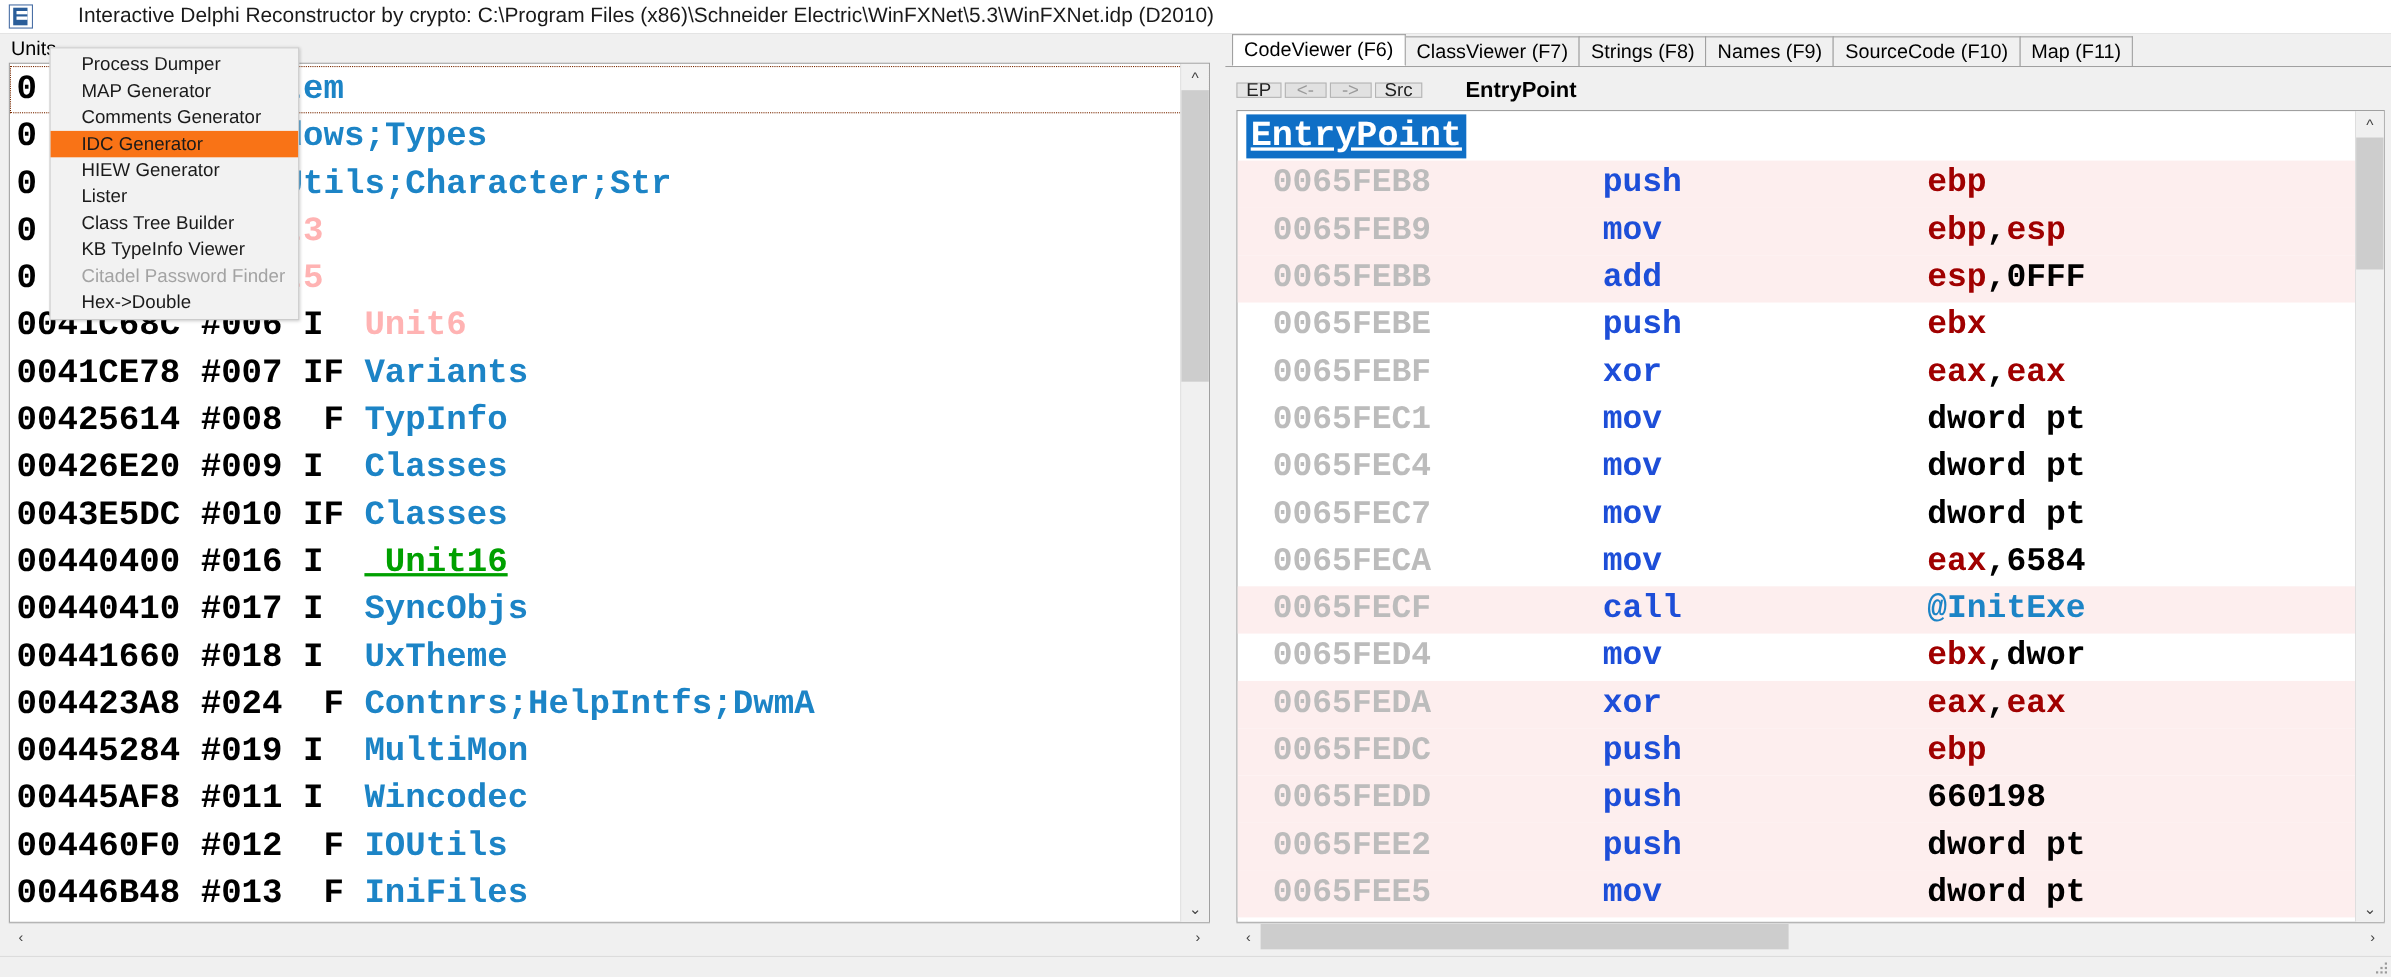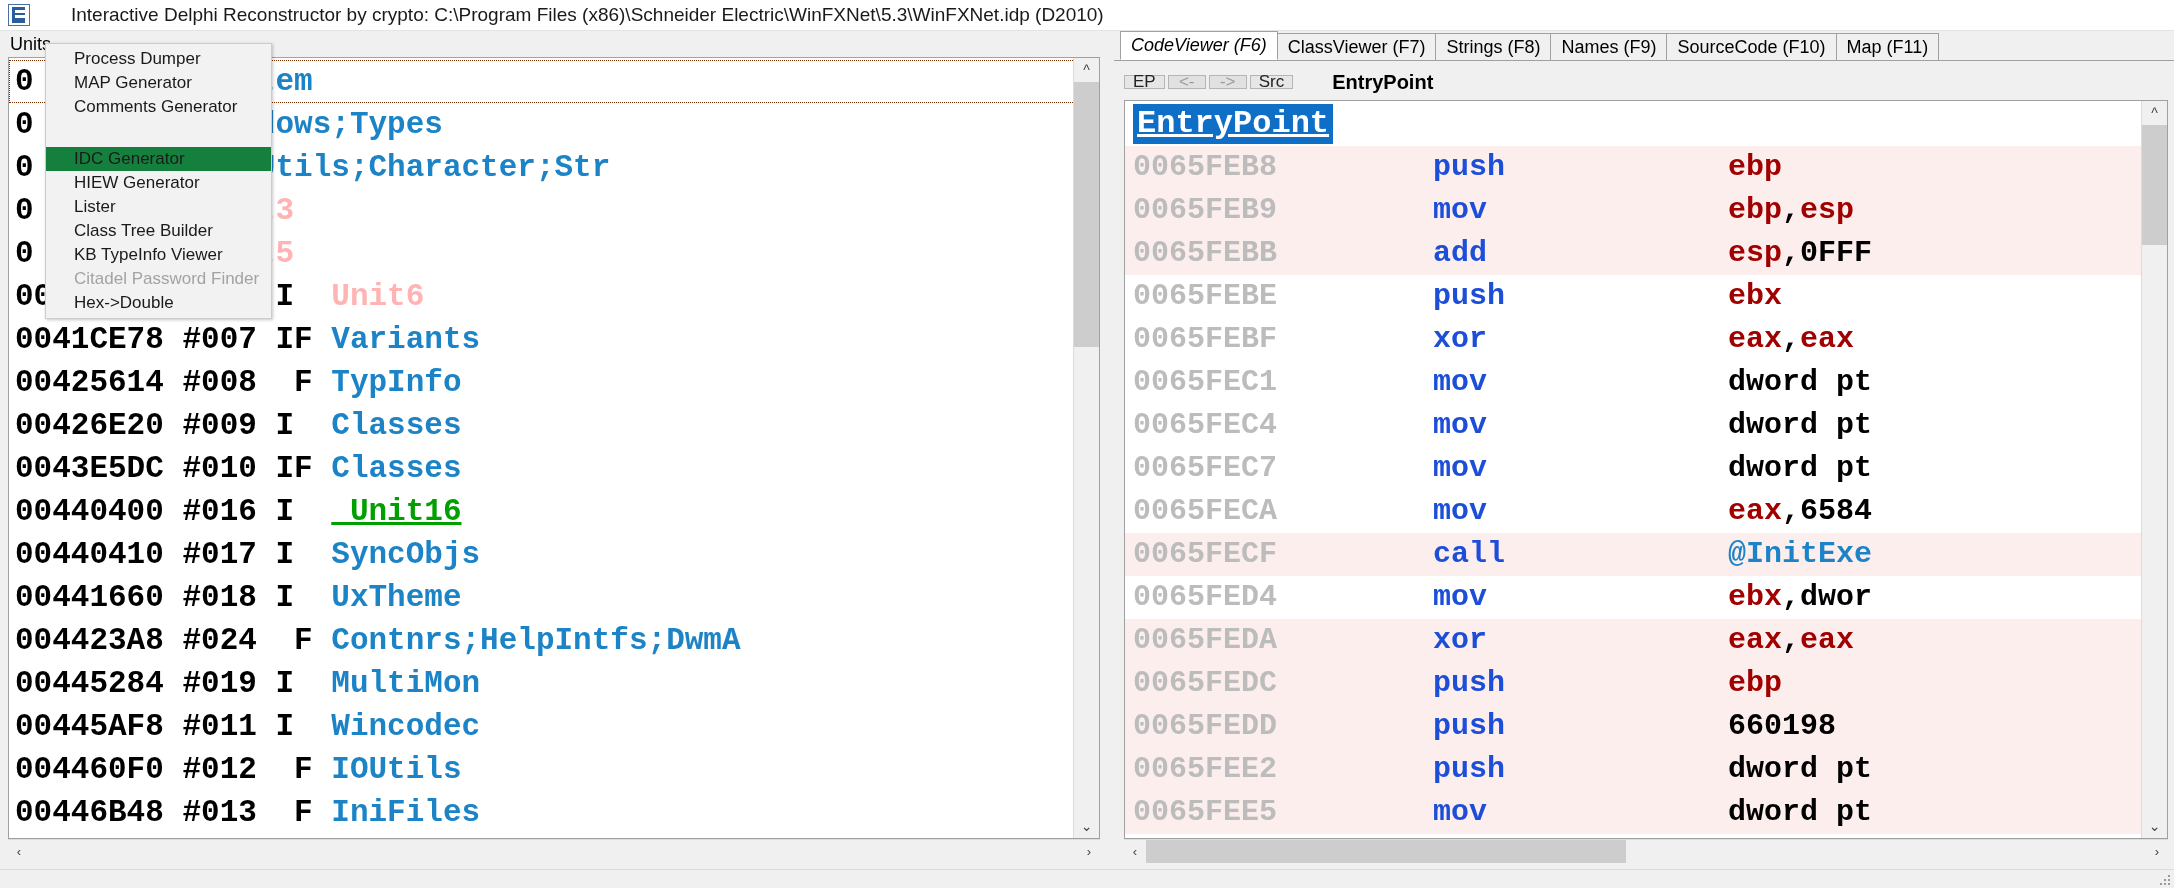--- a/index.html
+++ b/index.html
@@ -227,21 +227,20 @@
     margin-right: -1px;
     white-space: nowrap;
     box-sizing: border-box;
   }
   .tab.active {
     background: #ffffff;
     height: 29px;
     position: relative;
     z-index: 2;
     border-bottom: 1px solid #ffffff;
-    font-style: italic;
   }
 
   
   .cv-toolbar {
     height: 36px;
     flex: 0 0 auto;
     display: flex;
     align-items: center;
     gap: 3px;
     padding: 3px 6px 0 10px;
@@ -308,21 +307,21 @@
   .label-chip {
     background: #0f6fc6;
     color: #ffffff;
     font-weight: bold;
     font-size: 32px;
     font-family: "Liberation Mono", "DejaVu Sans Mono", monospace;
     line-height: 40px;
     padding: 0 4px;
     text-decoration: underline;
   }
-  .c-addr { color: #bcbcbc; font-weight: bold; display: inline-block; width: 300px; }
+  .c-addr { color: #bcbcbc; font-weight: bold; display: inline-block; width: 300px; margin-left: 24px; }
   .c-mn   { color: #1d4ed8; font-weight: bold; display: inline-block; width: 295px; }
   .c-op   { font-weight: bold; }
   .op-red { color: #a00000; }
   .op-blk { color: #000000; }
   .op-vio { color: #000000; }
   .op-blue{ color: #1c84c6; }
 
   
   .statusbar {
     height: 18px;
@@ -354,21 +353,21 @@
   .dd-item {
     height: 24px;
     display: flex;
     align-items: center;
     padding-left: 28px;
     font-size: 17px;
     color: #1a1a1a;
     white-space: nowrap;
     cursor: default;
   }
-  .dd-item.selected { background: #15803d; margin-top: 28px; }
+  .dd-item.selected { background: #f97316; }
   .dd-item.disabled { color: #a3a3a3; }
 </style>
 </head>
 <body>
 
 <div id="app">
 
   <div class="titlebar">
     <div class="app-icon"></div>
     <div class="title-text">Interactive Delphi Reconstructor by crypto: C:\Program Files (x86)\Schneider Electric\WinFXNet\5.3\WinFXNet.idp (D2010)</div>

